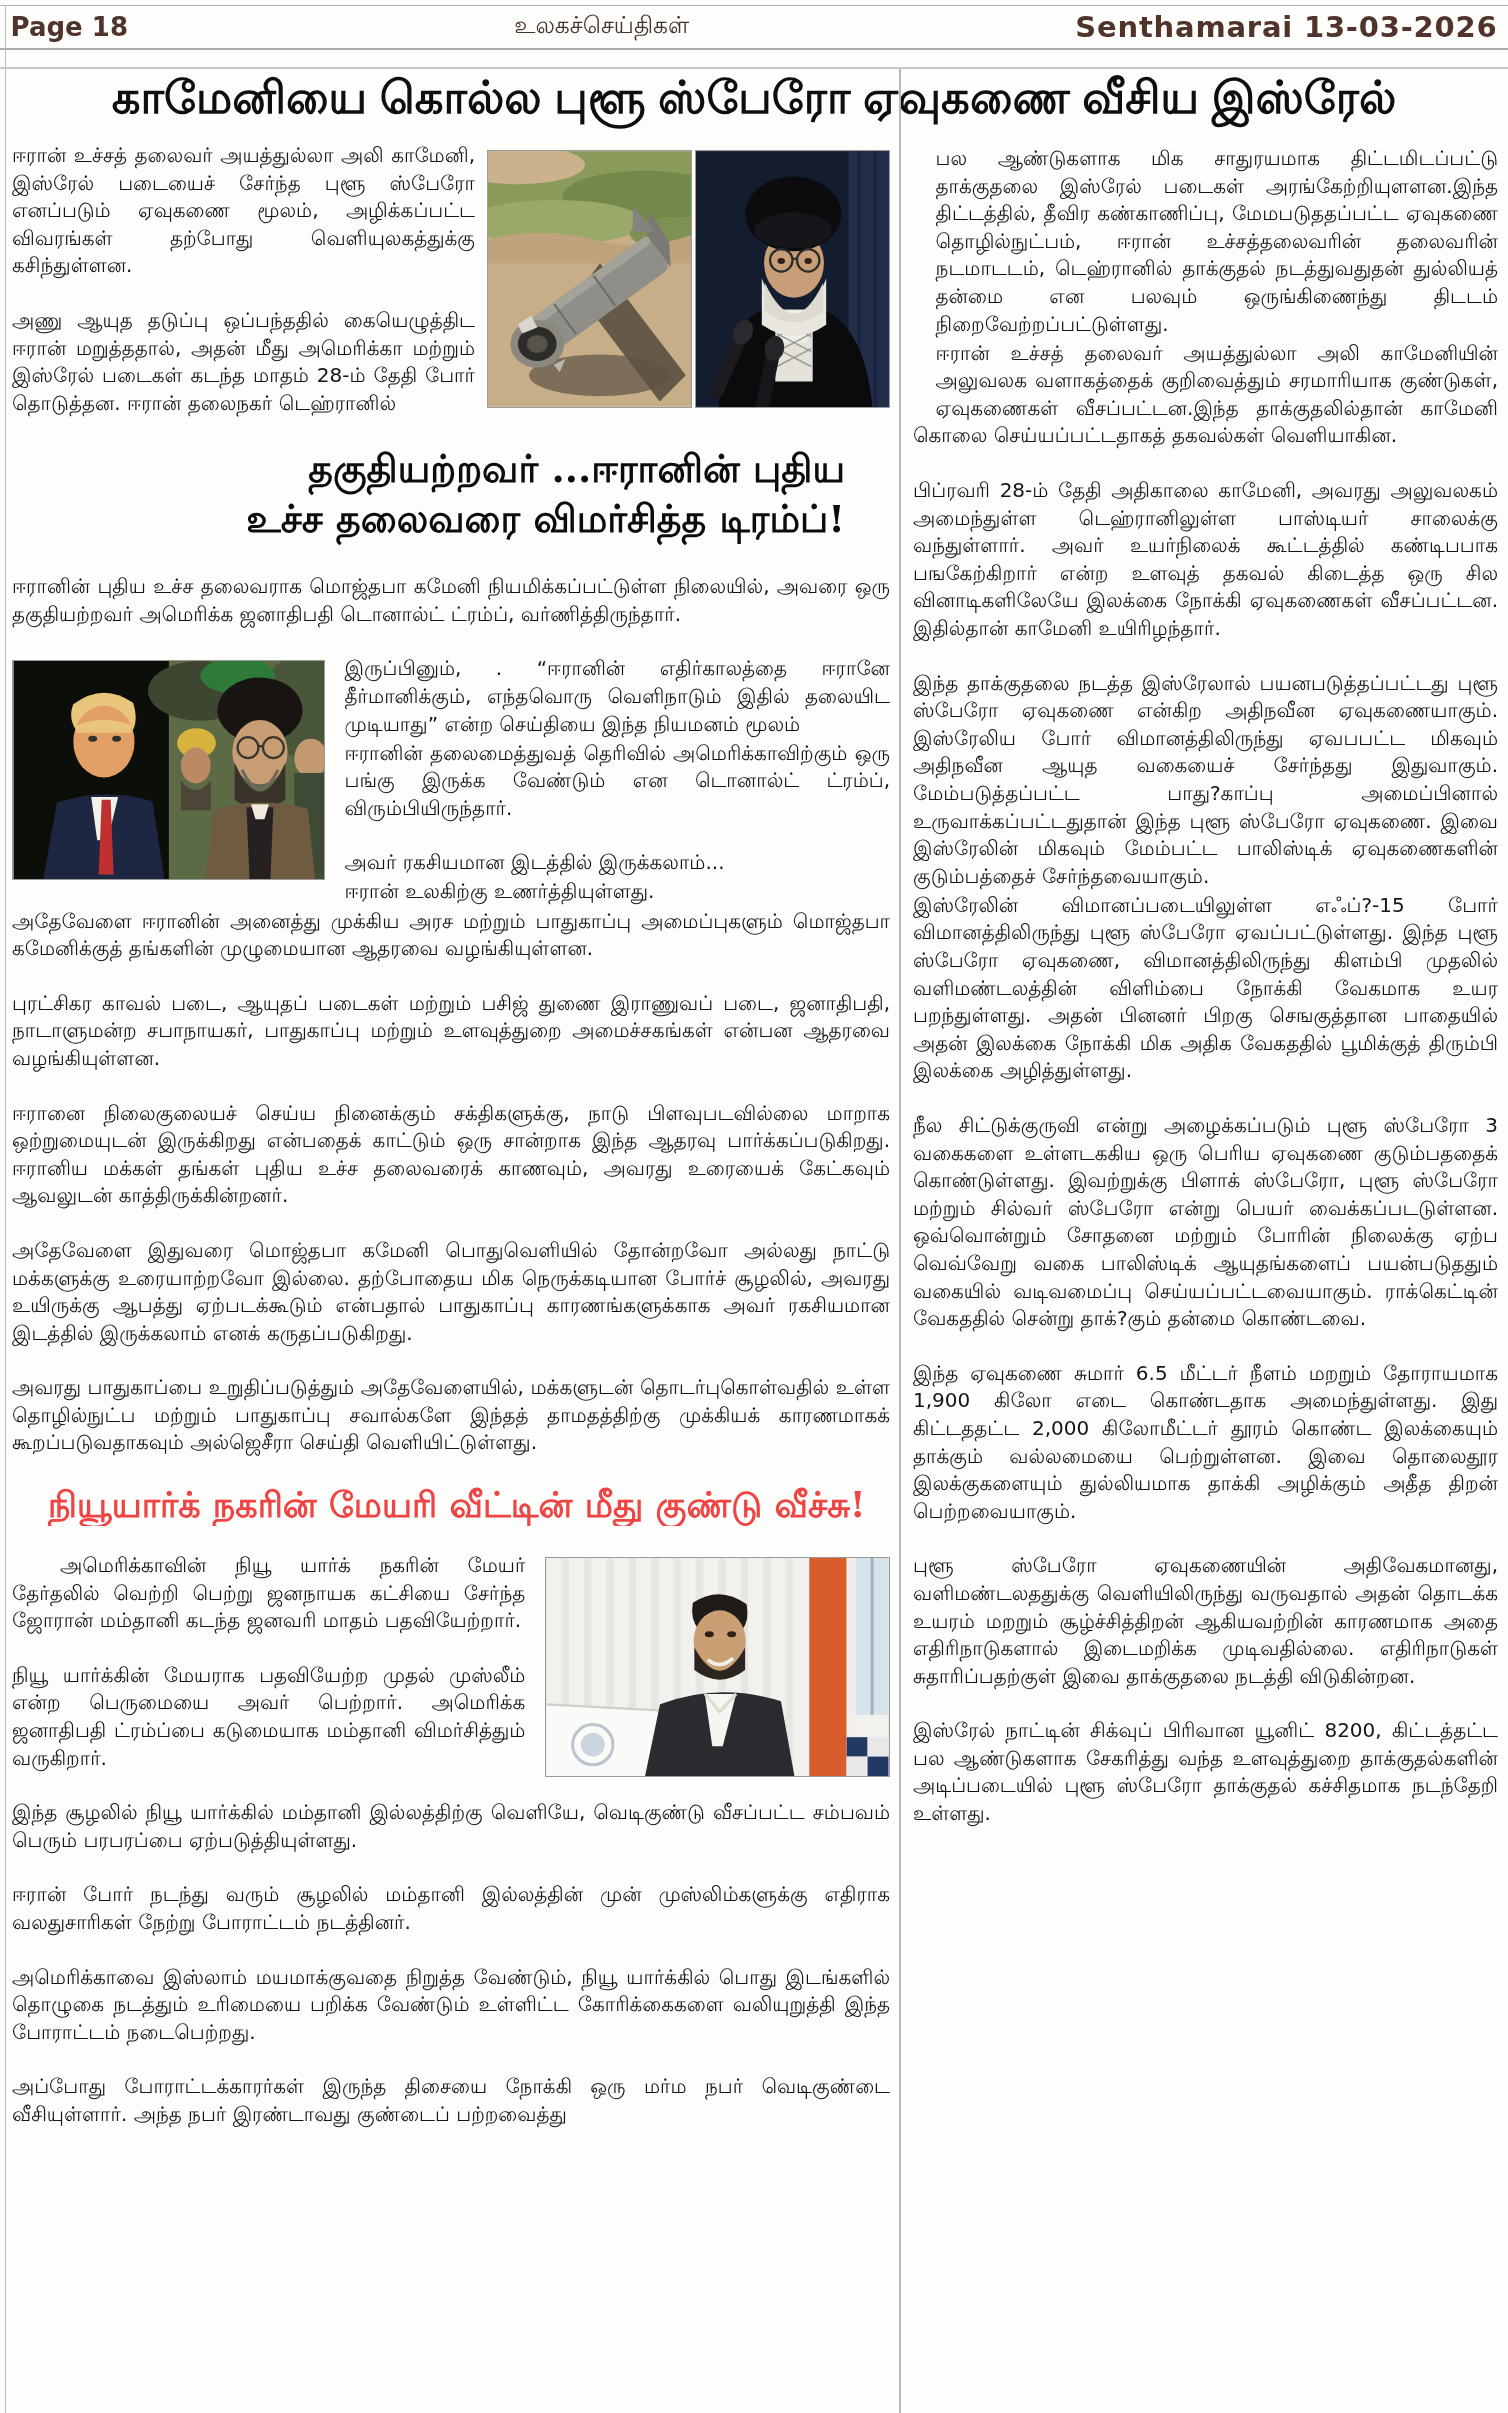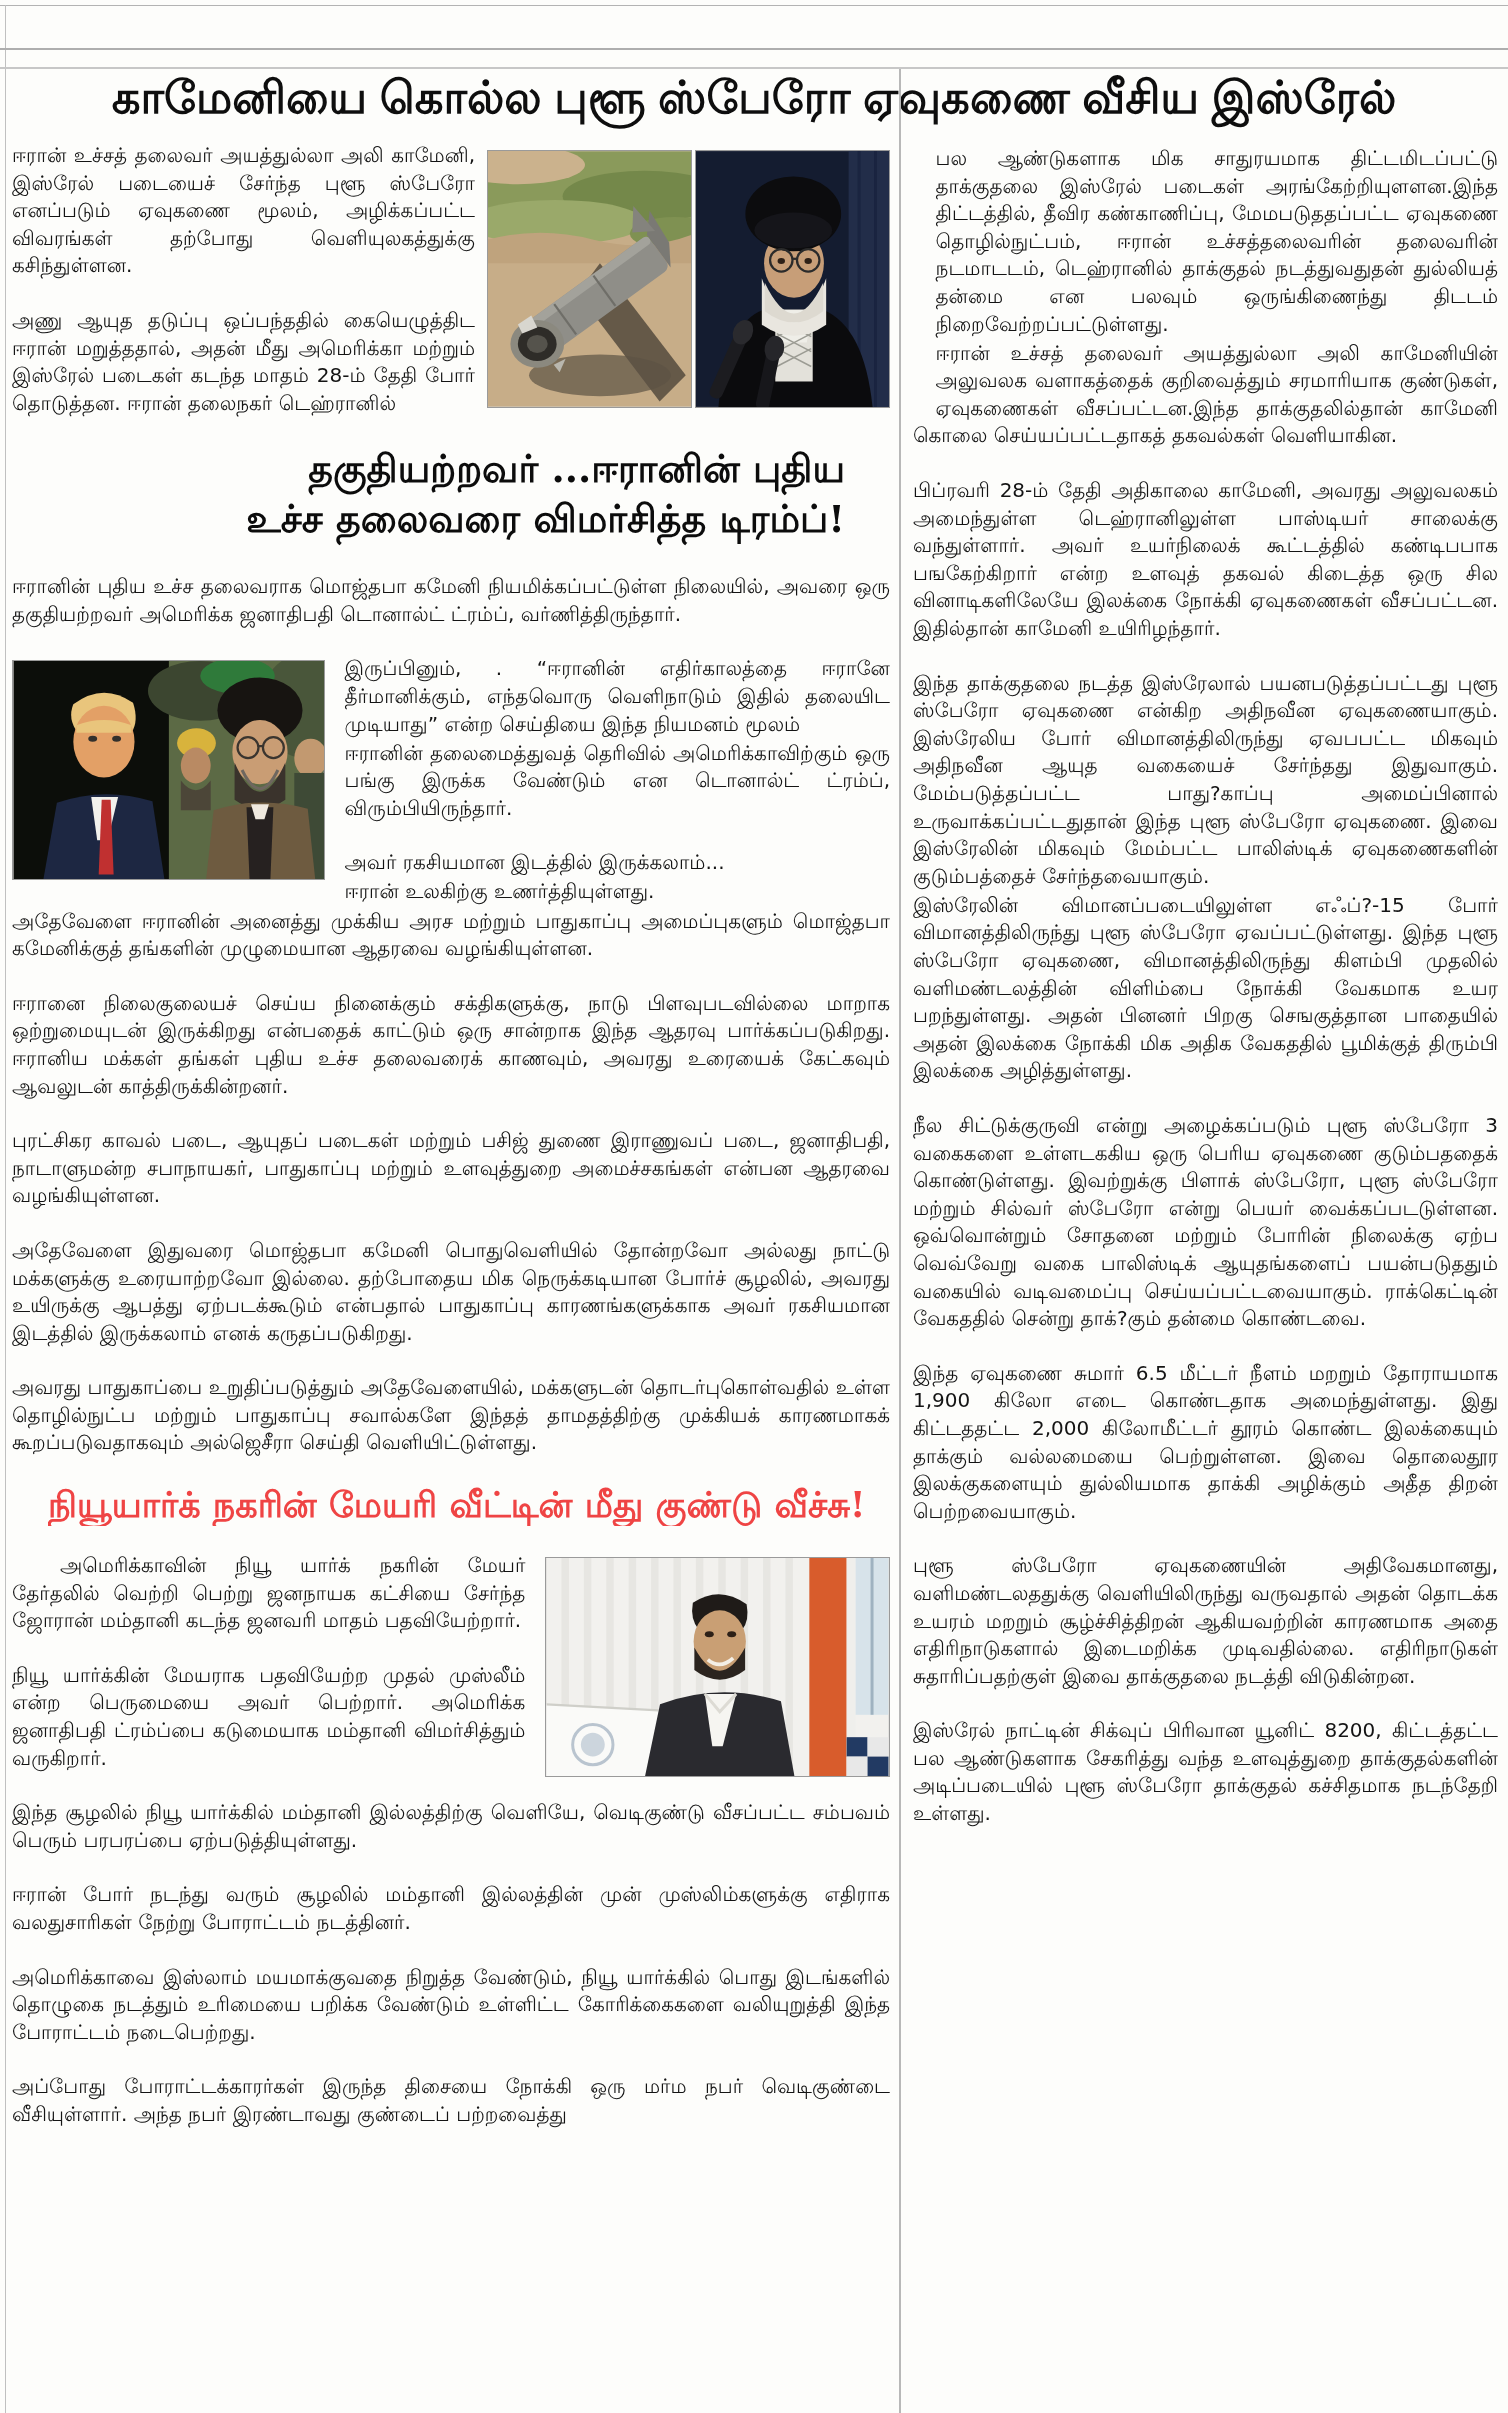--- a/index.html
+++ b/index.html
@@ -51,20 +51,25 @@
   .clear{clear:both;}
 </style>
 </head>
 <body>
 
 <div class="page">
 
   <div class="top-rule"></div>
   <div class="left-rule"></div>
 
+  <div class="header">
+    <span class="page-label">Page 18</span>
+    <span class="section-title">உலகச்செய்திகள்</span>
+    <span class="masthead">Senthamarai 13-03-2026</span>
+  </div>
   <div class="rule-a"></div>
   <div class="rule-b"></div>
 
   <div class="headline">காமேனியை கொல்ல புளூ ஸ்பேரோ ஏவுகணை வீசிய இஸ்ரேல்</div>
 
   <div class="col-divider"></div>
 
   <div class="col-left">
 
     <div class="photos-topright">
@@ -173,22 +178,22 @@
       <polygon points="312,196 348,196 344,292 316,292" fill="#262120"></polygon>
       <polygon points="318,192 342,192 336,212 324,212" fill="#efe9df"></polygon>
     </svg>
 
     <p class="body tight">இருப்பினும், . “ஈரானின் எதிர்காலத்தை ஈரானே தீர்மானிக்கும், எந்தவொரு வெளிநாடும் இதில் தலையிட முடியாது” என்ற செய்தியை இந்த நியமனம் மூலம்</p>
     <p class="body">ஈரானின் தலைமைத்துவத் தெரிவில் அமெரிக்காவிற்கும் ஒரு பங்கு இருக்க வேண்டும் என டொனால்ட் ட்ரம்ப், விரும்பியிருந்தார்.</p>
     <p class="body tight">அவர் ரகசியமான இடத்தில் இருக்கலாம்...</p>
     <p class="body tight">ஈரான் உலகிற்கு உணர்த்தியுள்ளது.</p>
     <p class="body">அதேவேளை ஈரானின் அனைத்து முக்கிய அரச மற்றும் பாதுகாப்பு அமைப்புகளும் மொஜ்தபா கமேனிக்குத் தங்களின் முழுமையான ஆதரவை வழங்கியுள்ளன.</p>
     <div class="clear"></div>
+    <p class="body">புரட்சிகர காவல் படை, ஆயுதப் படைகள் மற்றும் பசிஜ் துணை இராணுவப் படை, ஜனாதிபதி, நாடாளுமன்ற சபாநாயகர், பாதுகாப்பு மற்றும் உளவுத்துறை அமைச்சகங்கள் என்பன ஆதரவை வழங்கியுள்ளன.</p>
     <p class="body">ஈரானை நிலைகுலையச் செய்ய நினைக்கும் சக்திகளுக்கு, நாடு பிளவுபடவில்லை மாறாக ஒற்றுமையுடன் இருக்கிறது என்பதைக் காட்டும் ஒரு சான்றாக இந்த ஆதரவு பார்க்கப்படுகிறது. ஈரானிய மக்கள் தங்கள் புதிய உச்ச தலைவரைக் காணவும், அவரது உரையைக் கேட்கவும் ஆவலுடன் காத்திருக்கின்றனர்.</p>
-    <p class="body">புரட்சிகர காவல் படை, ஆயுதப் படைகள் மற்றும் பசிஜ் துணை இராணுவப் படை, ஜனாதிபதி, நாடாளுமன்ற சபாநாயகர், பாதுகாப்பு மற்றும் உளவுத்துறை அமைச்சகங்கள் என்பன ஆதரவை வழங்கியுள்ளன.</p>
     <p class="body">அதேவேளை இதுவரை மொஜ்தபா கமேனி பொதுவெளியில் தோன்றவோ அல்லது நாட்டு மக்களுக்கு உரையாற்றவோ இல்லை. தற்போதைய மிக நெருக்கடியான போர்ச் சூழலில், அவரது உயிருக்கு ஆபத்து ஏற்படக்கூடும் என்பதால் பாதுகாப்பு காரணங்களுக்காக அவர் ரகசியமான இடத்தில் இருக்கலாம் எனக் கருதப்படுகிறது.</p>
     <p class="body">அவரது பாதுகாப்பை உறுதிப்படுத்தும் அதேவேளையில், மக்களுடன் தொடர்புகொள்வதில் உள்ள தொழில்நுட்ப மற்றும் பாதுகாப்பு சவால்களே இந்தத் தாமதத்திற்கு முக்கியக் காரணமாகக் கூறப்படுவதாகவும் அல்ஜெசீரா செய்தி வெளியிட்டுள்ளது.</p>
 
     <h2 class="subhead2">நியூயார்க் நகரின் மேயரி வீட்டின் மீது குண்டு வீச்சு!</h2>
 
     <svg class="photo photo-mamdani" width="345" height="220" viewBox="0 0 458 292">
       <rect width="458" height="292" fill="#f2f1ee"></rect>
       <g fill="#e7e6e2">
         <rect x="20" width="10" height="292"></rect>
           <rect x="50" width="10" height="292"></rect>

